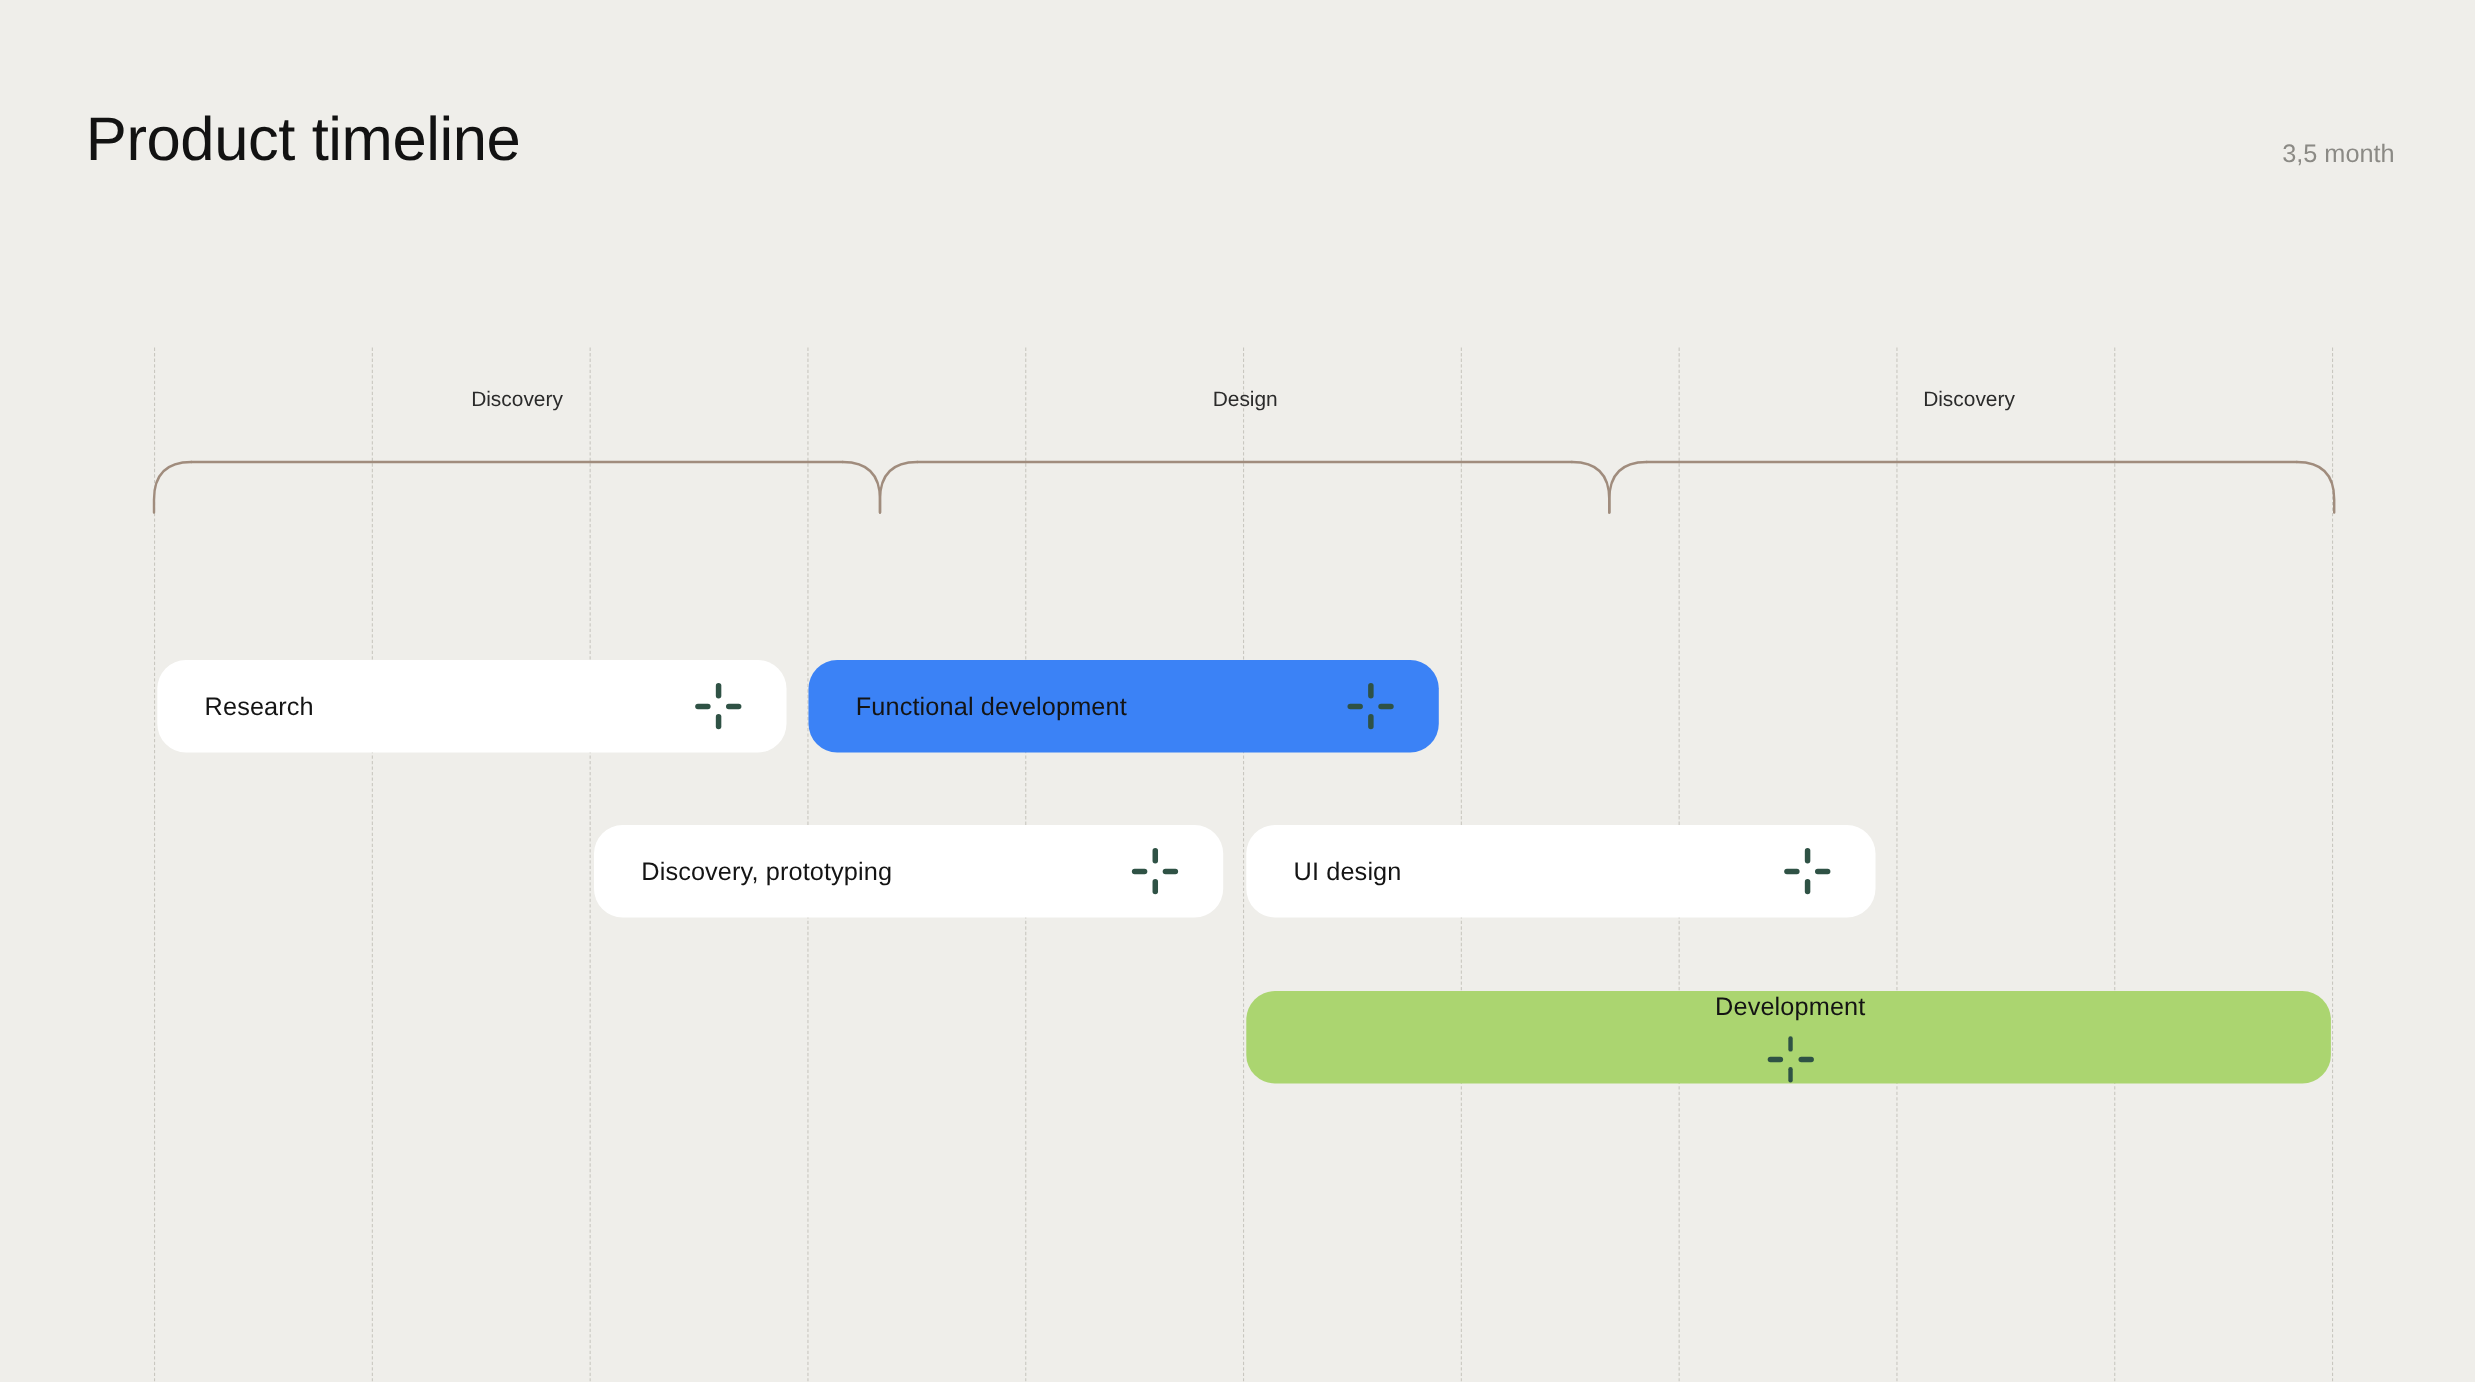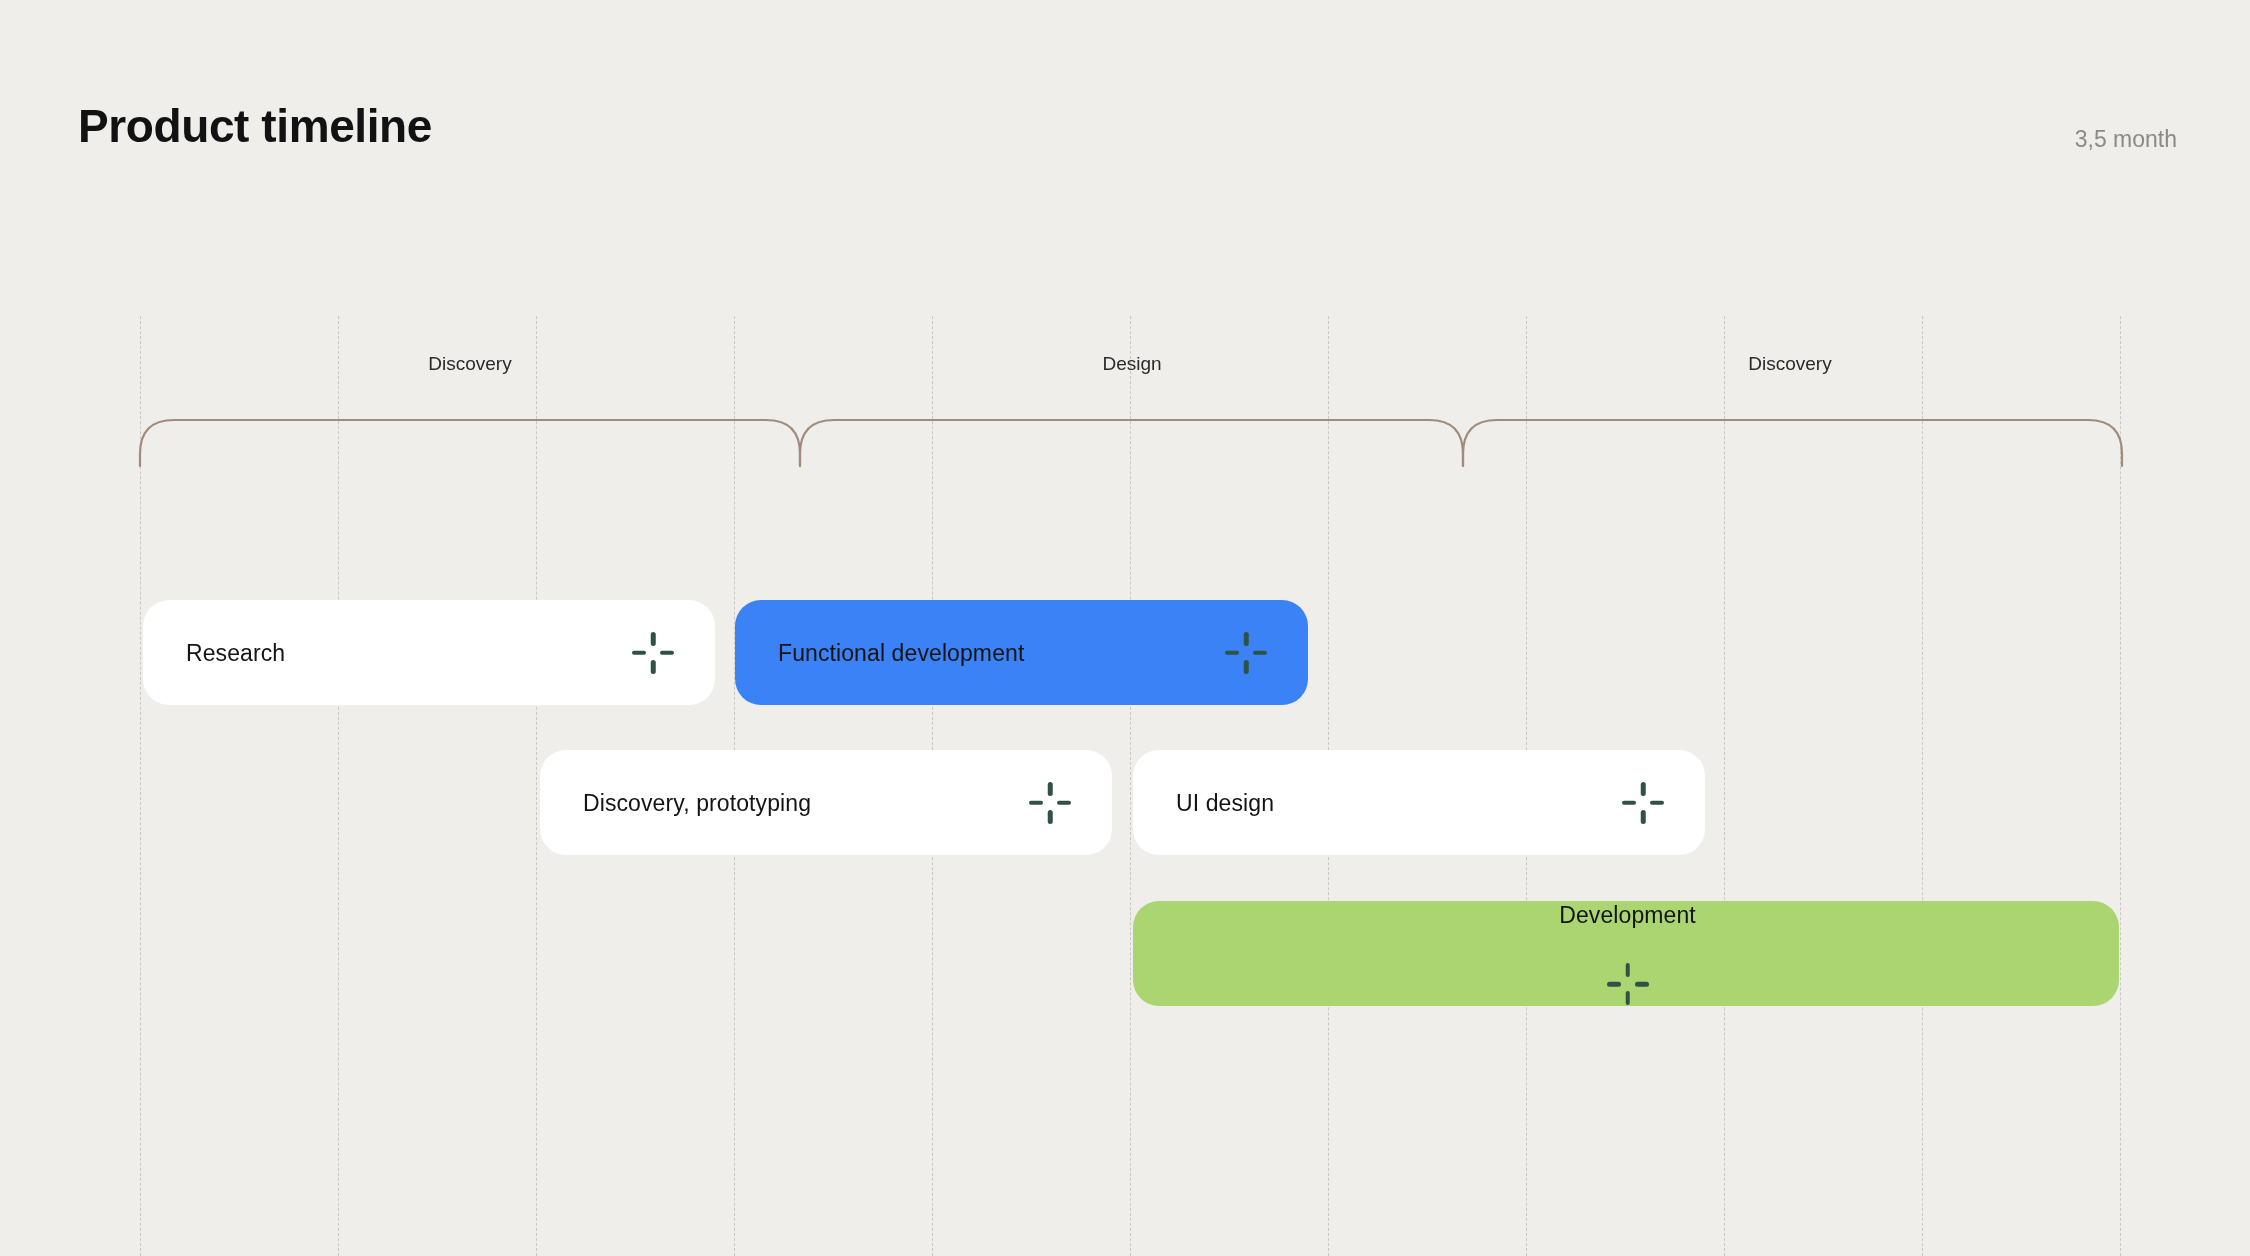--- a/index.html
+++ b/index.html
@@ -22,24 +22,24 @@
     position: absolute;
     top: 0; left: 0;
     width: 2250px;
     height: 210px;
   }
 
   #page-title {
     position: absolute;
     left: 78px;
     top: 100px;
-    font-size: 46px;
+    font-size: 56px;
     line-height: 52px;
     letter-spacing: -0.4px;
-    font-weight: 700;
+    font-weight: 400;
     color: #121212;
     white-space: nowrap;
   }
 
   #duration-label {
     position: absolute;
     right: 73px;
     top: 129px;
     font-size: 23px;
     line-height: 20px;
@@ -89,21 +89,21 @@
   
   #tasks-layer {
     position: absolute;
     left: 0; top: 0;
     width: 2250px;
     height: 1256px;
   }
 
   .task-card {
     position: absolute;
-    height: 105px;
+    height: 84px;
     border-radius: 26px;
     display: flex;
     align-items: center;
     justify-content: space-between;
     padding: 0 40px 0 43px;
   }
 
   .task-card.white  { background: #ffffff; }
   .task-card.accent { background: #abd570; flex-direction: column; }
 

